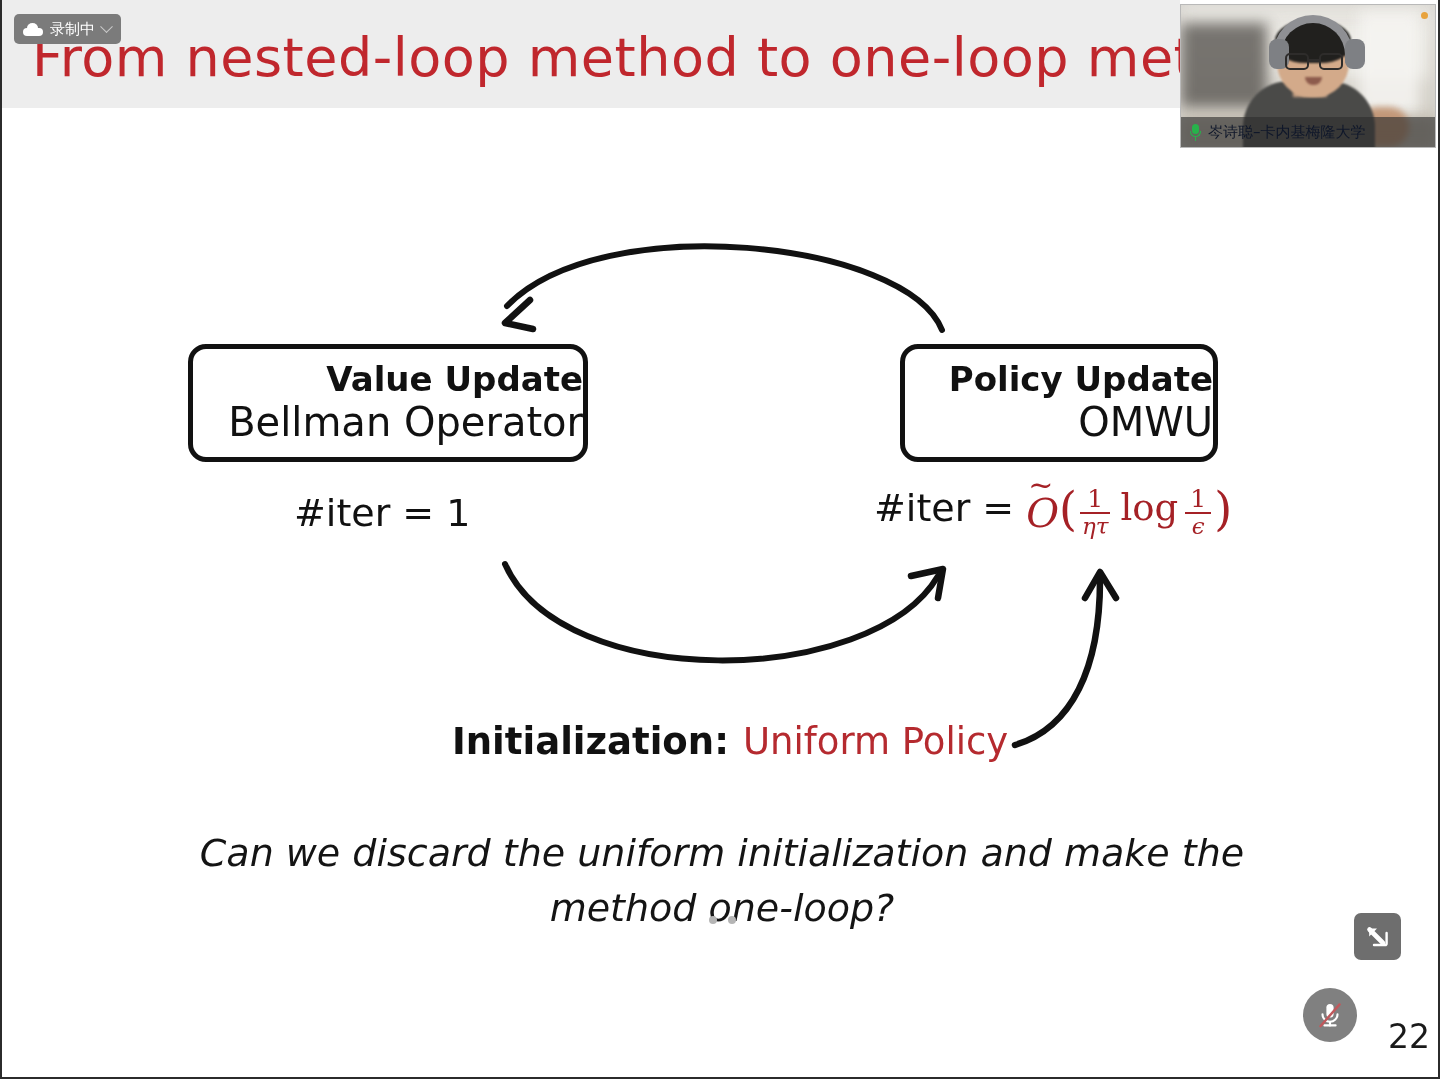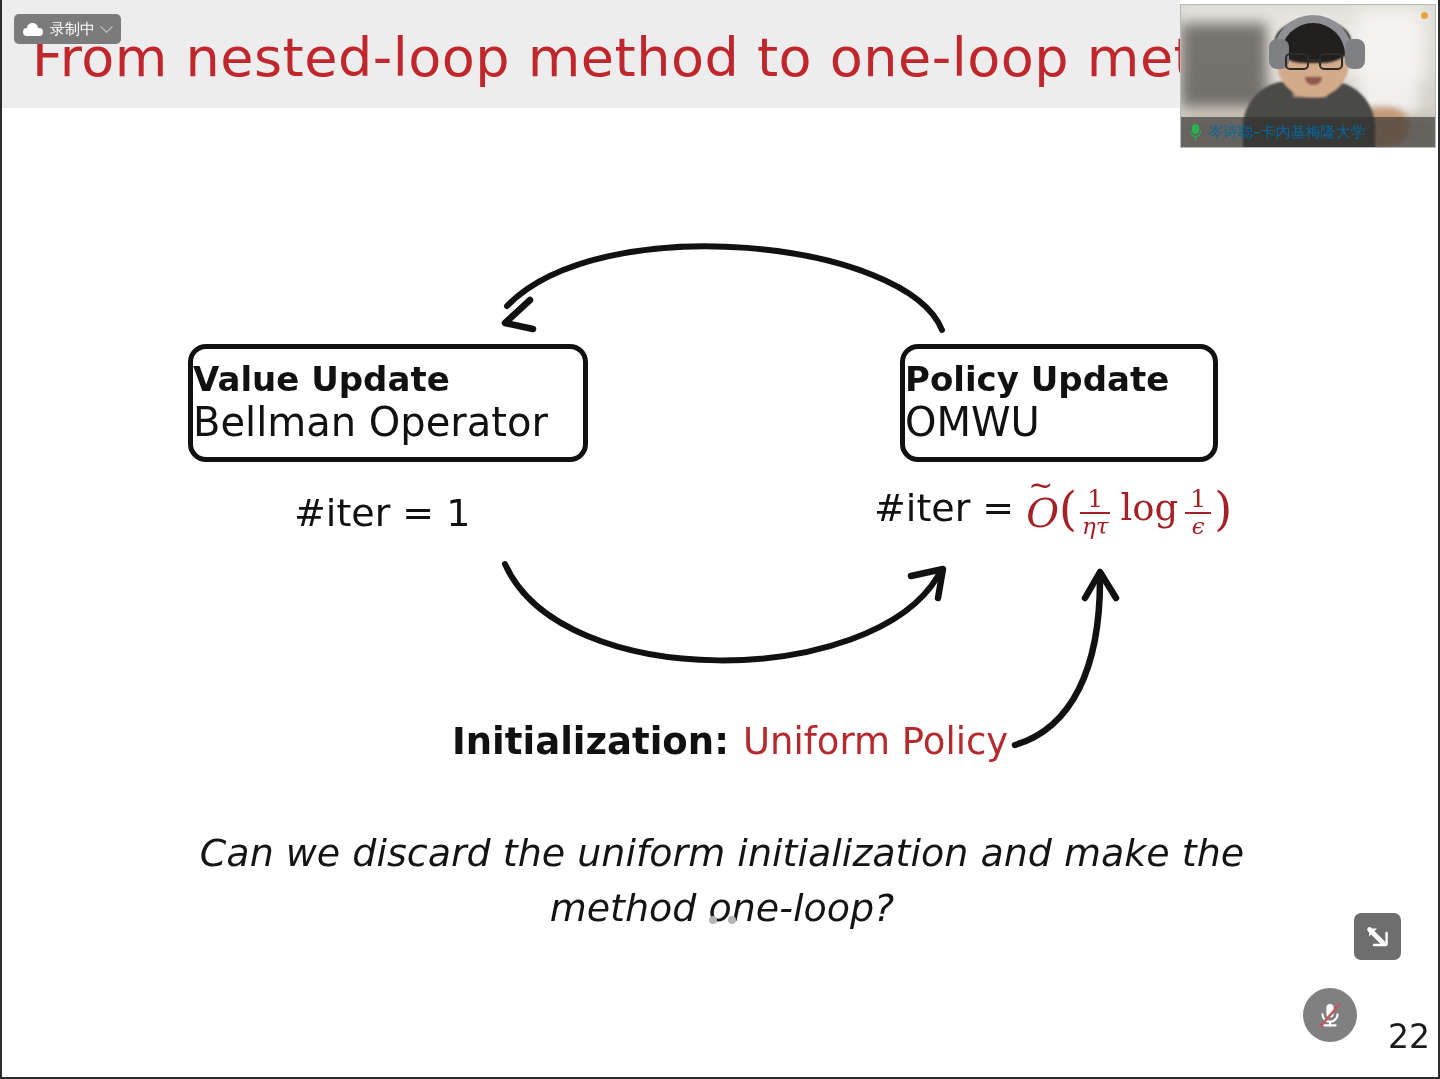--- a/index.html
+++ b/index.html
@@ -126,21 +126,21 @@
   #v-mouth {
     position:absolute; left:124px; top:72px; width:17px; height:8px;
     background:#8d5b4c; border-radius:0 0 9px 9px; filter: blur(1px);
   }
   #video-nameplate {
     position:absolute; left:0; bottom:0; width:100%; height:30px;
     background: rgba(45,45,45,.62);
     display:flex; align-items:center; gap:6px; padding-left:8px;
   }
   #video-nameplate .nm {
-    color:#0369a1; font-size:15px; font-family:"DejaVu Sans", sans-serif;
+    color:#0f172a; font-size:15px; font-family:"DejaVu Sans", sans-serif;
     white-space:nowrap;
   }
   .mic-on-ico { width:13px; height:17px; position:relative; flex:none; }
   .mic-on-ico .cap {
     position:absolute; left:3px; top:0; width:7px; height:10px;
     background:#27b24b; border-radius:4px;
   }
   .mic-on-ico .arc {
     position:absolute; left:1px; top:7px; width:11px; height:6px;
     border:1.6px solid #27b24b; border-top:none; border-radius:0 0 7px 7px;
@@ -155,21 +155,21 @@
 
   
   #slide-body { position:absolute; left:0; top:108px; width:100%; height:971px; }
 
   .node-box {
     position: absolute;
     border: 5px solid #111111;
     border-radius: 18px;
     background: #ffffff;
     display: flex; flex-direction: column;
-    align-items: flex-start; justify-content: center;
+    align-items: flex-end; justify-content: center;
     text-align: center;
   }
   #box-value  { left: 186px; top: 236px; width: 400px; height: 118px; }
   #box-policy { left: 898px; top: 236px; width: 318px; height: 118px; }
   .node-title {
     font-family: "DejaVu Sans", sans-serif;
     font-weight: 700; font-size: 34px; color: #111;
     line-height: 1.08;
   }
   .node-sub {

